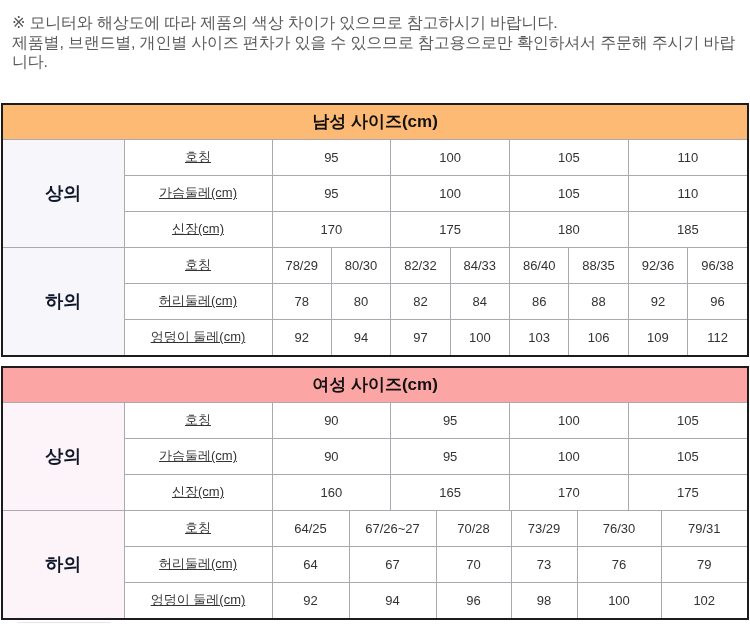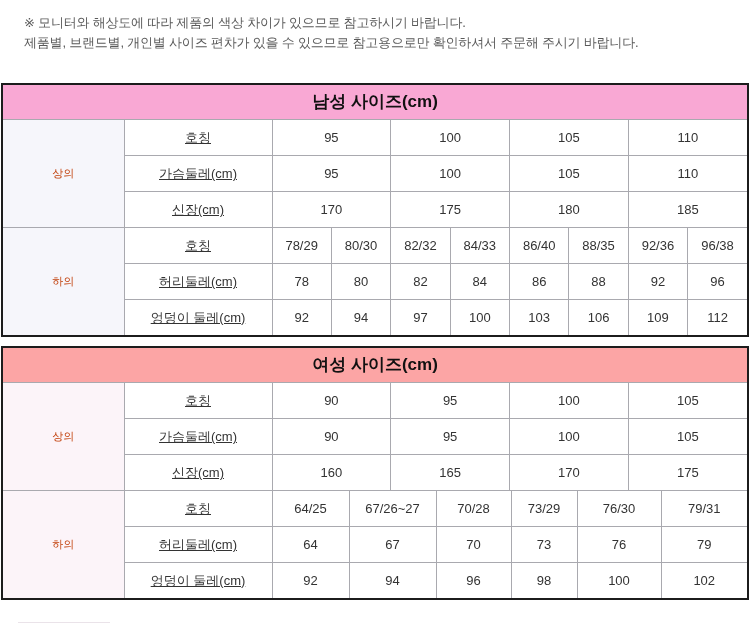--- a/index.html
+++ b/index.html
@@ -10,22 +10,22 @@
   }
   body {
     width: 750px;
     height: 639px;
     position: relative;
     overflow: hidden;
   }
 
   
   .notes {
-    padding: 13px 10px 0 24px;
-    font-size: 13px;
+    padding: 13px 10px 0 12px;
+    font-size: 16px;
     line-height: 19.5px;
     color: #5a5a5a;
     letter-spacing: -0.2px;
   }
 
   
   .size-table {
     margin: 0 1px;
     border: 2px solid #1c1c1c;
     background: #ffffff;
@@ -35,21 +35,21 @@
 
   .tbl-title {
     height: 34px;
     line-height: 34px;
     text-align: center;
     font-size: 17px;
     font-weight: bold;
     color: #111111;
     border-bottom: 1px solid #a9a9af;
   }
-  .men   .tbl-title { background: #f9a8d4; }
+  .men   .tbl-title { background: #fdba74; }
   .women .tbl-title { background: #fca5a5; }
 
   table.tbl {
     border-collapse: collapse;
     width: 100%;
     table-layout: fixed;
   }
   table.tbl td {
     border: 1px solid #a9a9af;
     height: 35px;
@@ -57,21 +57,21 @@
     vertical-align: middle;
     font-size: 13px;
     color: #333333;
     background: #ffffff;
     padding: 0;
     overflow: hidden;
     white-space: nowrap;
   }
   table.tbl tr:first-child td { border-top: 0; }
   table.tbl td.end  { border-right: 0; }
-  table.tbl td.side { border-left: 0; font-size: 11px; font-weight: normal; color: #c2410c; }
+  table.tbl td.side { border-left: 0; font-size: 18px; font-weight: bold; color: #0f172a; }
   .men   td.side { background: #f6f6fb; }
   .women td.side { background: #fcf4f9; }
   table.tbl-bottom tr:last-child td { border-bottom: 0; }
   table.tbl-bottom td.side { border-bottom: 0; }
   td.lbl { font-size: 13px; color: #333; text-decoration: underline; }
 
   col.c-side  { width: 121px; }
   col.c-label { width: 148px; }
   
   col.wb0 { width: 77px; } col.wb1 { width: 87px; } col.wb2 { width: 75px; }

